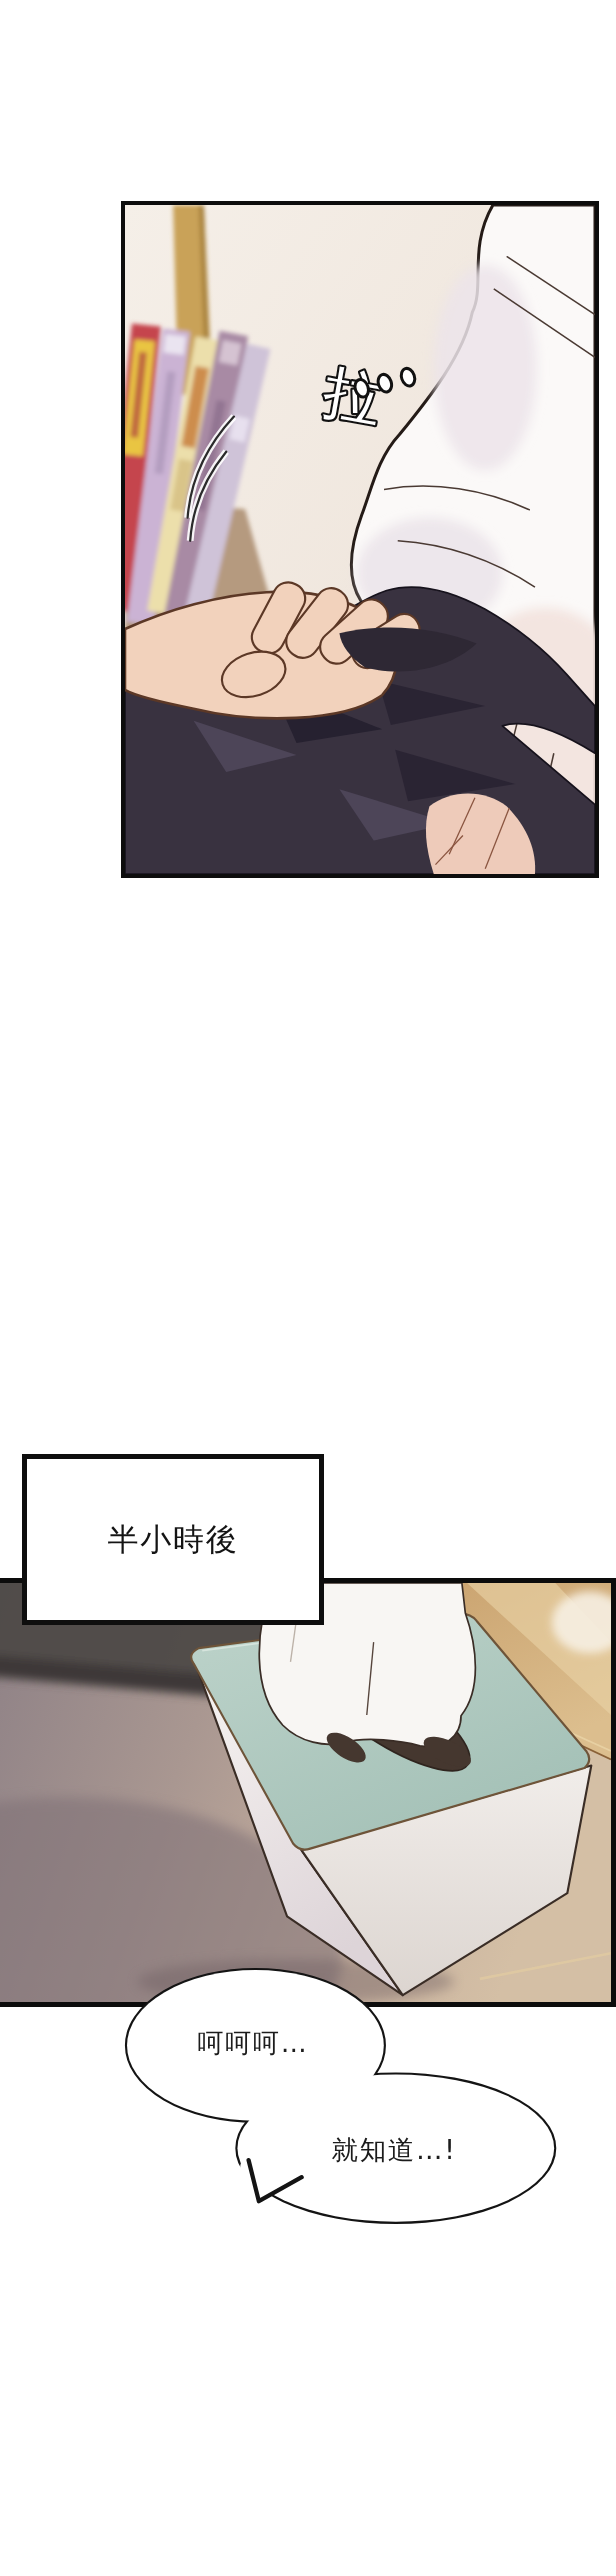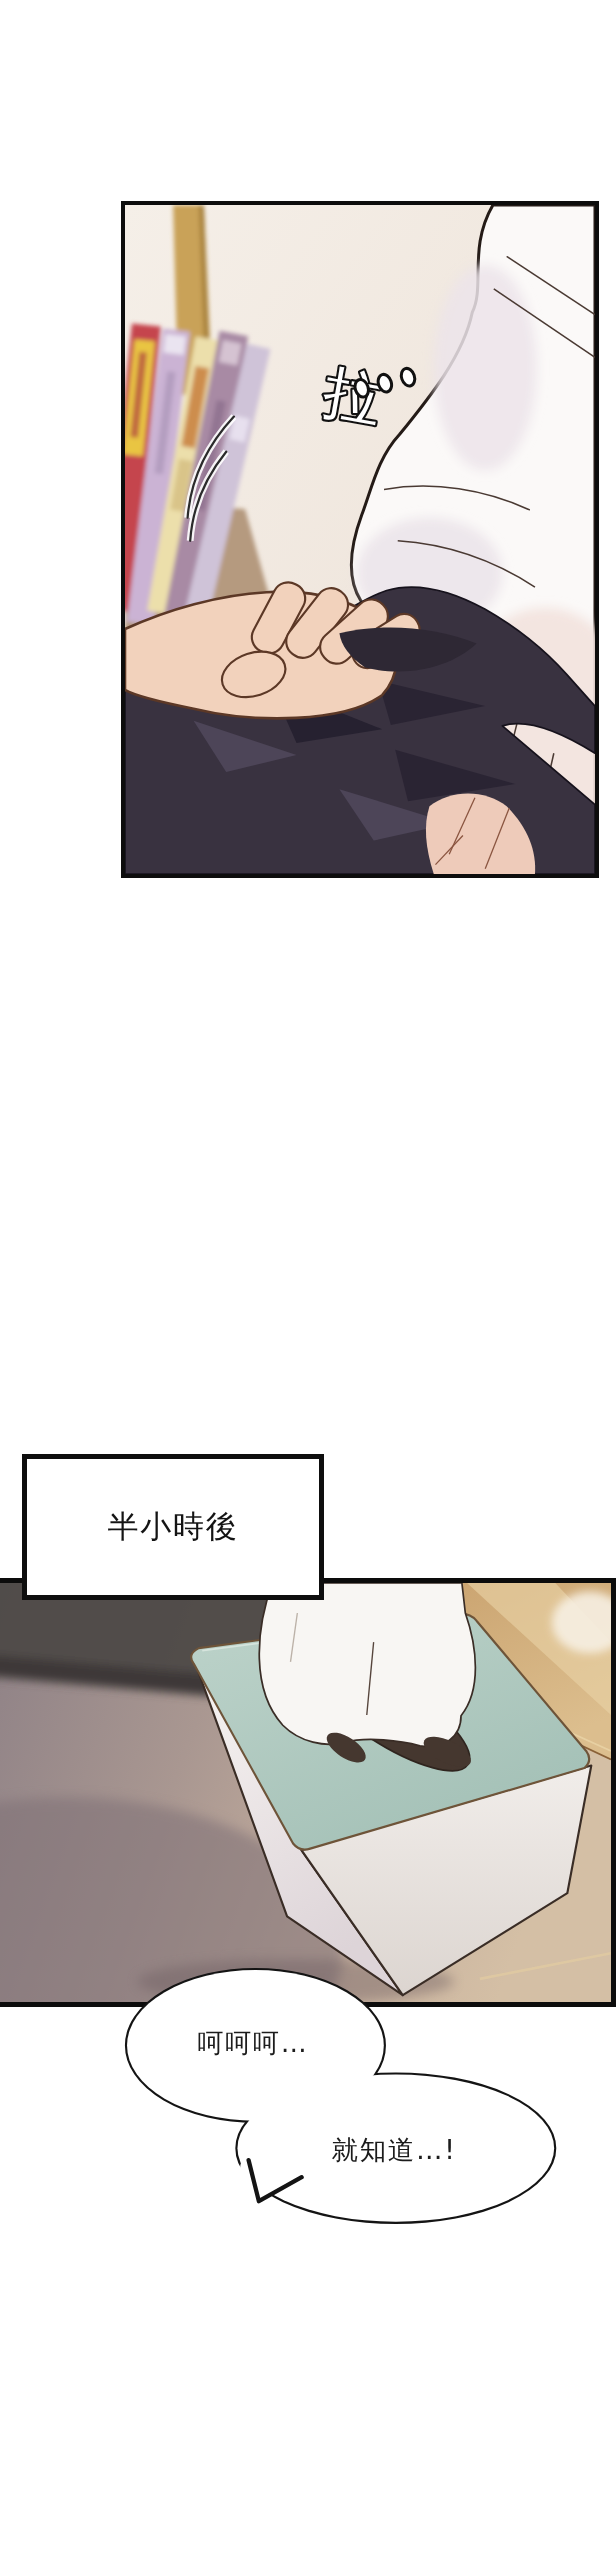--- a/index.html
+++ b/index.html
@@ -4,21 +4,21 @@
 <style>
   html,body{margin:0;padding:0;background:#ffffff;}
   .page{position:relative;width:617px;height:2576px;background:#ffffff;overflow:hidden;
         font-family:"DejaVu Sans",sans-serif;}
   .abs{position:absolute;}
   
   .panel1{left:121px;top:201px;width:478px;height:677px;border:4.3px solid #0d0d0d;
           box-sizing:border-box;background:#f2eae2;overflow:hidden;}
   .panel1 svg{display:block;width:100%;height:100%;}
   
-  .caption-box{left:22px;top:1454px;width:302px;height:146px;border:5.1px solid #0e0e0e;
+  .caption-box{left:22px;top:1454px;width:302px;height:171px;border:5.1px solid #0e0e0e;
                box-sizing:border-box;background:#ffffff;z-index:4;display:flex;
                align-items:center;justify-content:center;}
   .caption-text{font-size:31px;letter-spacing:1.7px;color:#141414;}
   
   .panel2{left:0;top:1578px;width:617px;height:429px;box-sizing:border-box;
           border-top:5.1px solid #0c0c0c;border-bottom:5.1px solid #0c0c0c;
           border-right:6px solid #0c0c0c;background:#a99791;overflow:hidden;z-index:1;}
   .panel2 svg{display:block;width:100%;height:100%;}
   
   .bubble-svg{left:0;top:1953px;width:617px;height:291px;z-index:5;}

